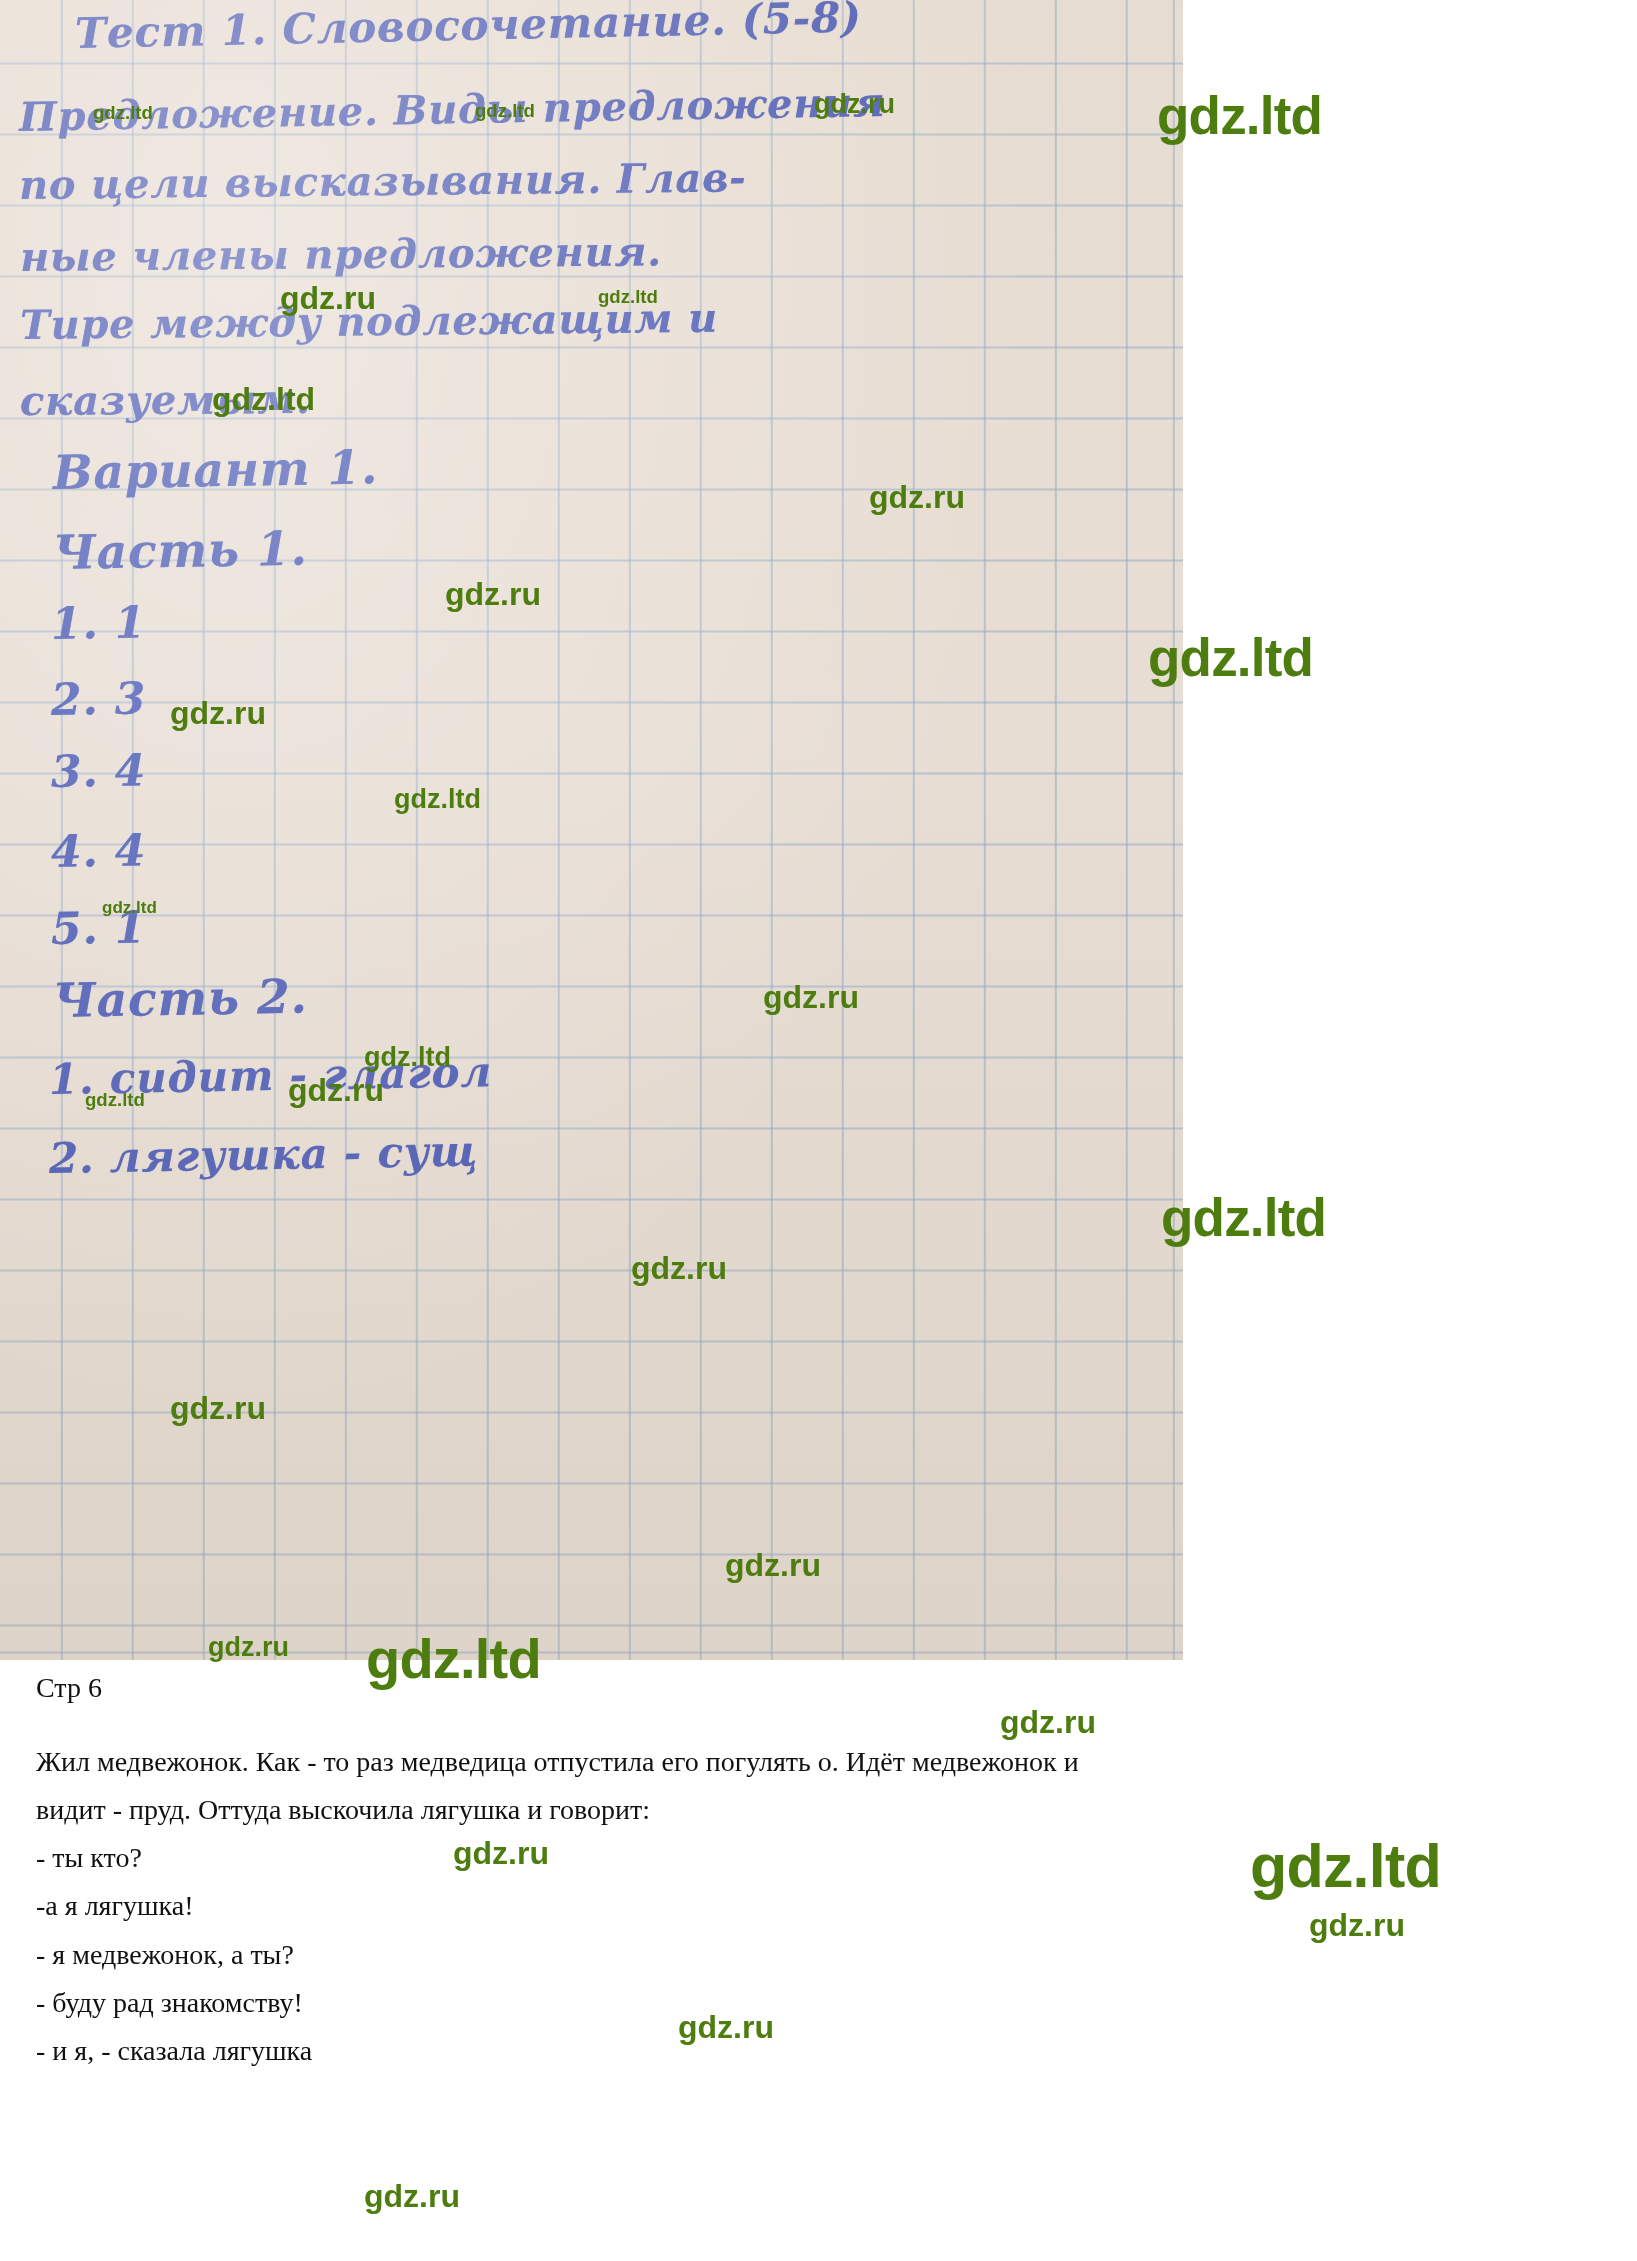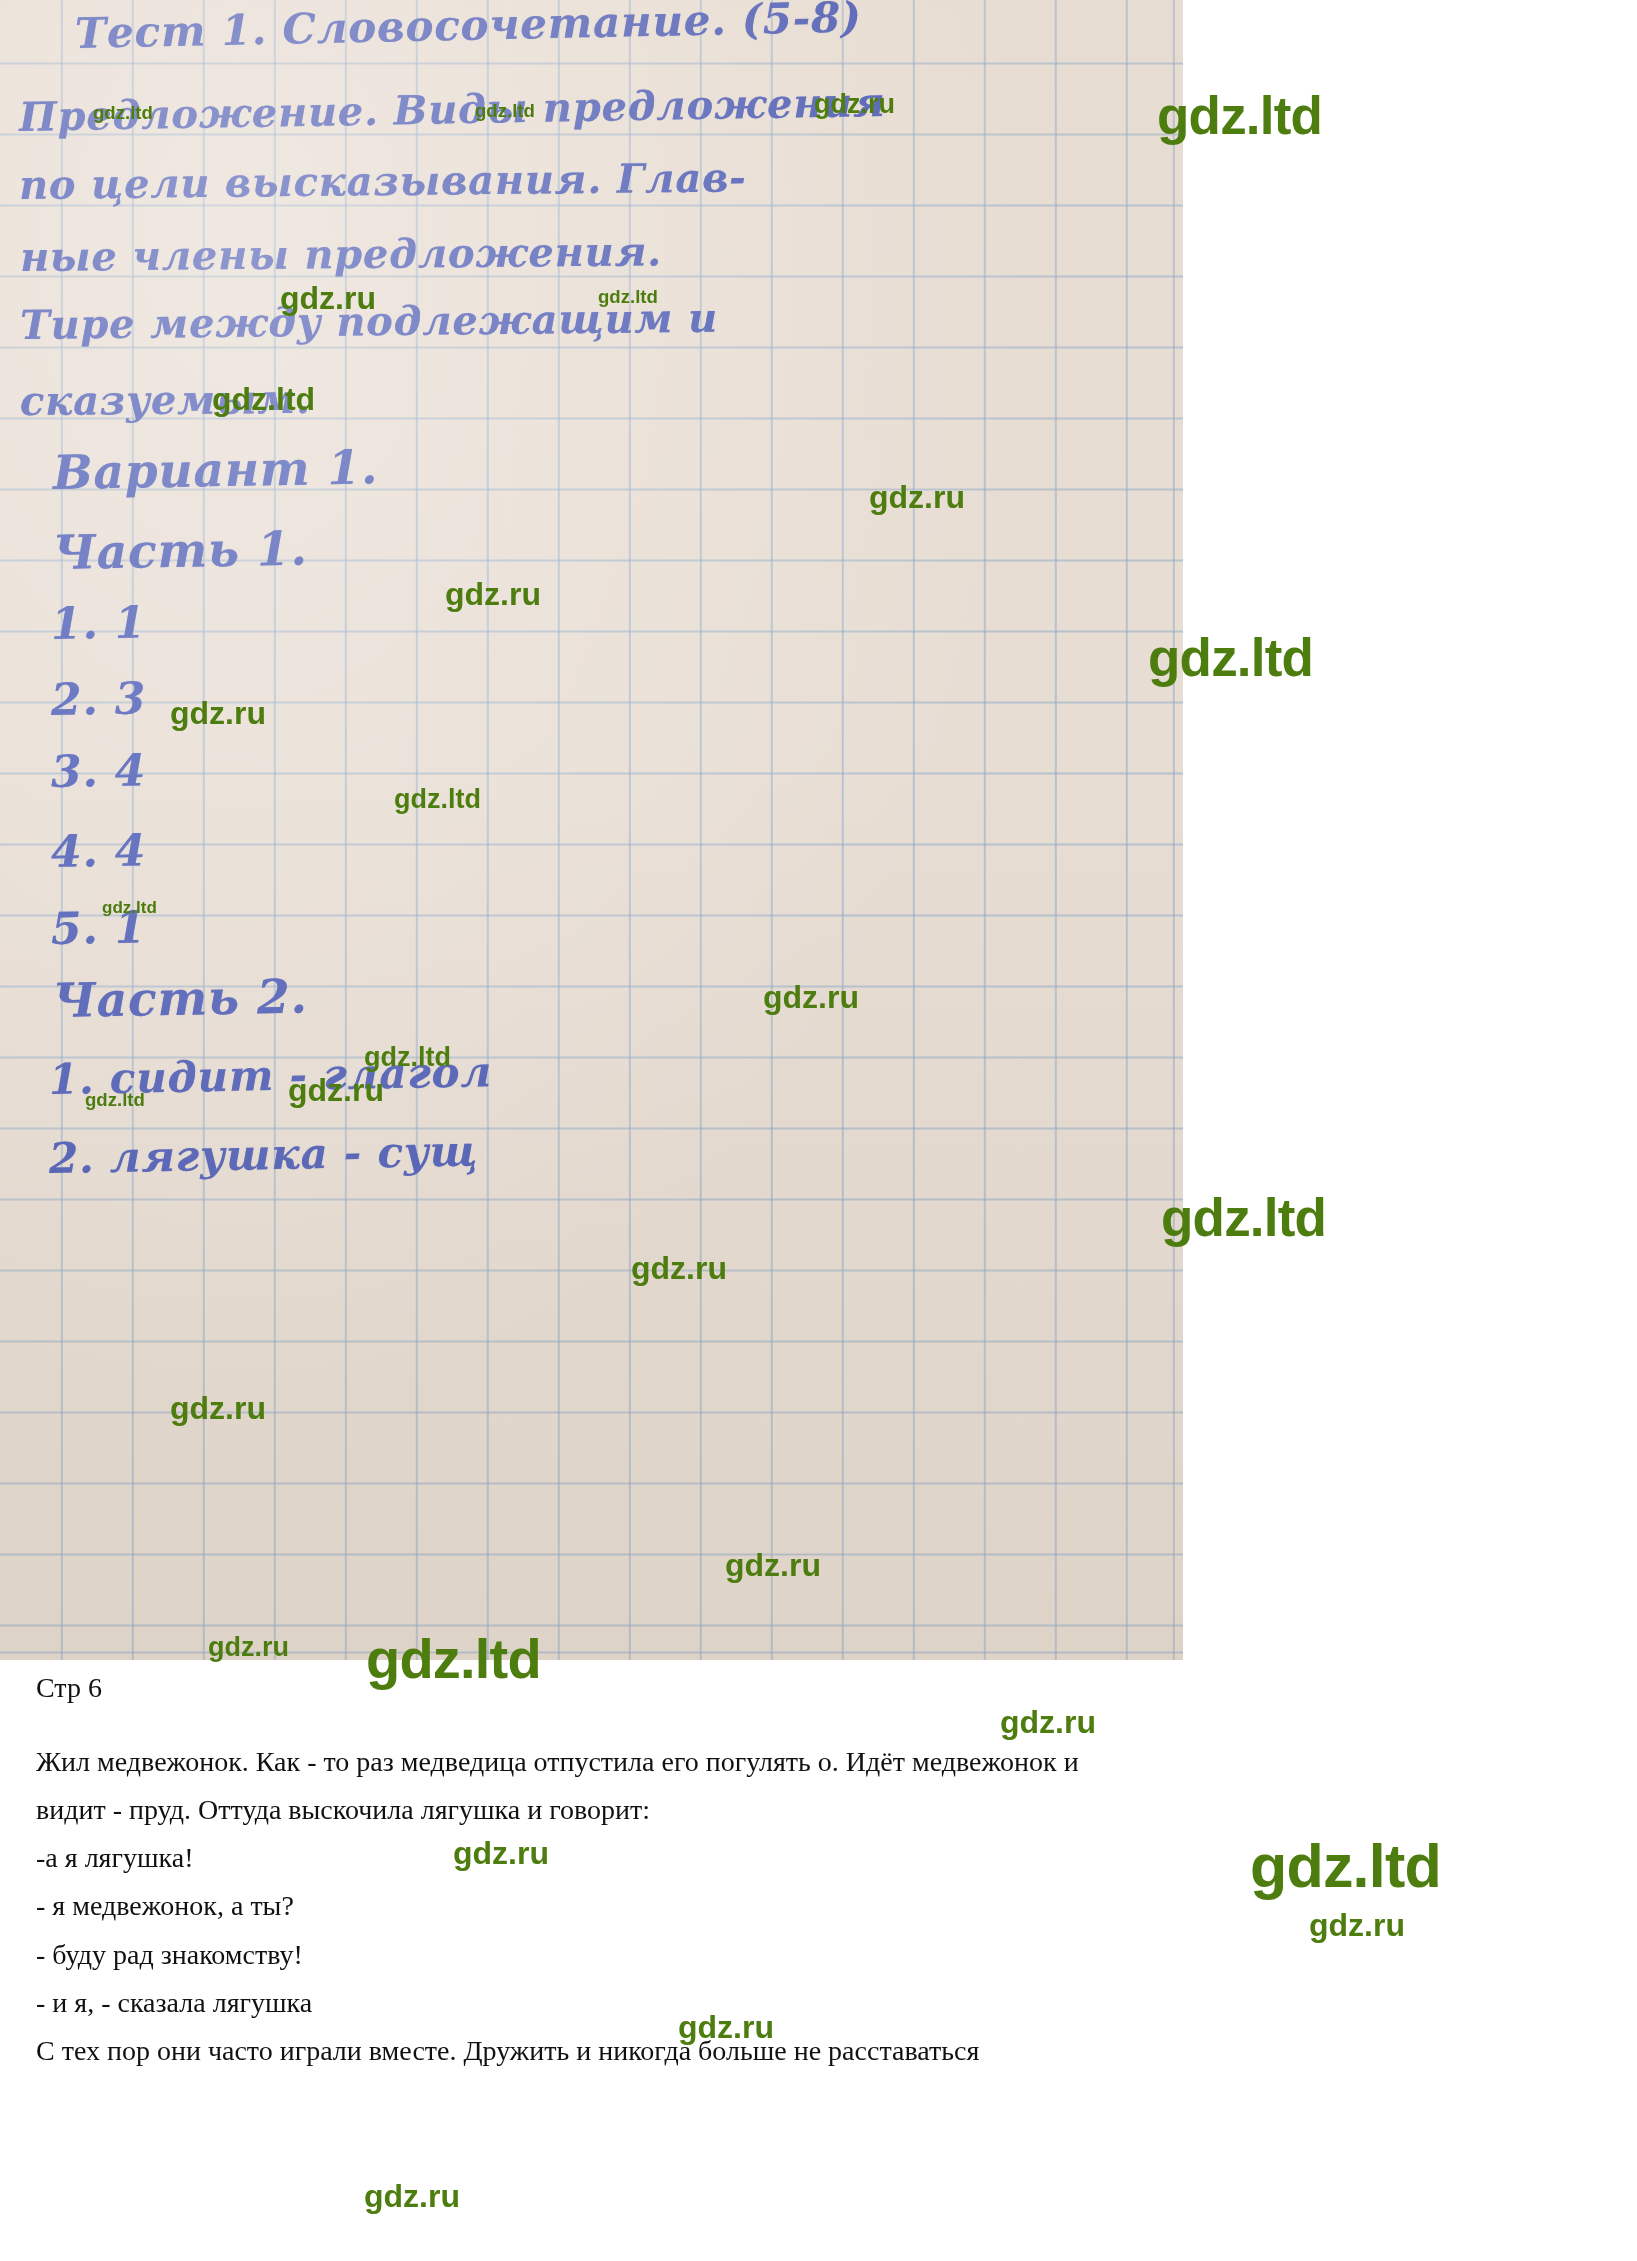--- a/index.html
+++ b/index.html
@@ -118,25 +118,25 @@
       <div class="hw" style="left: 49px; top: 1055px; font-size: 42px; transform: rotate(-1deg);">1.  сидит - глагол</div>
       <div class="hw" style="left: 49px; top: 1134px; font-size: 42px; transform: rotate(-1deg);">2.  лягушка - сущ</div>
     </div>
   <div id="paper-shade"></div>
 </div>
 
 <div id="printed">
   <div id="page-label">Стр 6</div>
   <div id="story">
       <p>Жил медвежонок. Как - то раз медведица отпустила его погулять о. Идёт медвежонок и  видит - пруд. Оттуда выскочила лягушка и говорит:</p>
+      <p>- ты кто?</p>
       <p>-а я лягушка!</p>
       <p>- я медвежонок, а ты?</p>
       <p>- буду рад знакомству!</p>
       <p>- и я, - сказала лягушка</p>
-      <p>С тех пор они часто играли вместе. Дружить и никогда больше не расставаться</p>
     </div>
 </div>
 
 <div id="watermark-layer">
     <div class="wm" style="left: 93px; top: 102px; font-size: 18.6px;">gdz.ltd</div>
     <div class="wm" style="left: 475px; top: 100px; font-size: 18.6px;">gdz.ltd</div>
     <div class="wm" style="left: 814px; top: 89px; font-size: 27px;">gdz.ru</div>
     <div class="wm wm-big" style="left: 1157px; top: 85px; font-size: 53px;">gdz.ltd</div>
     <div class="wm" style="left: 280px; top: 280px; font-size: 32px;">gdz.ru</div>
     <div class="wm" style="left: 598px; top: 286px; font-size: 18.6px;">gdz.ltd</div>

